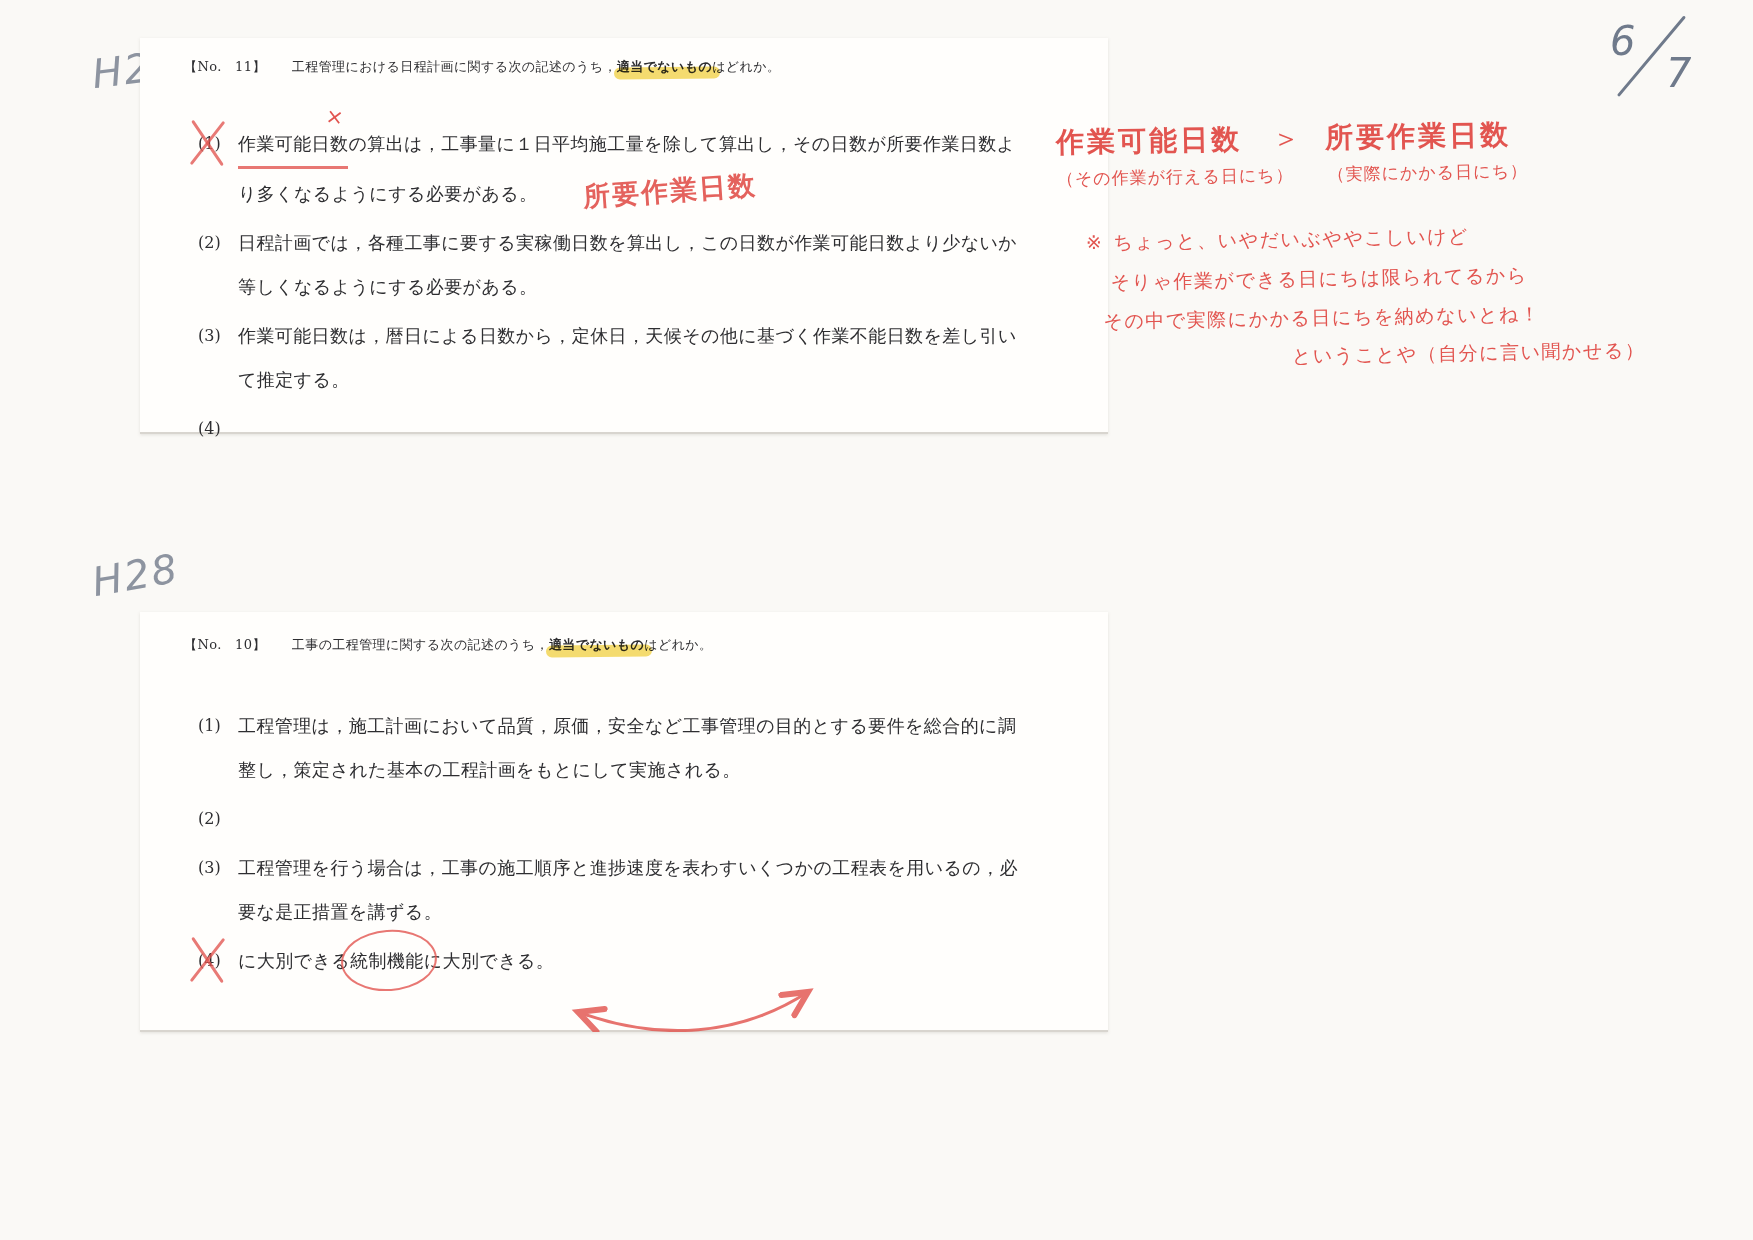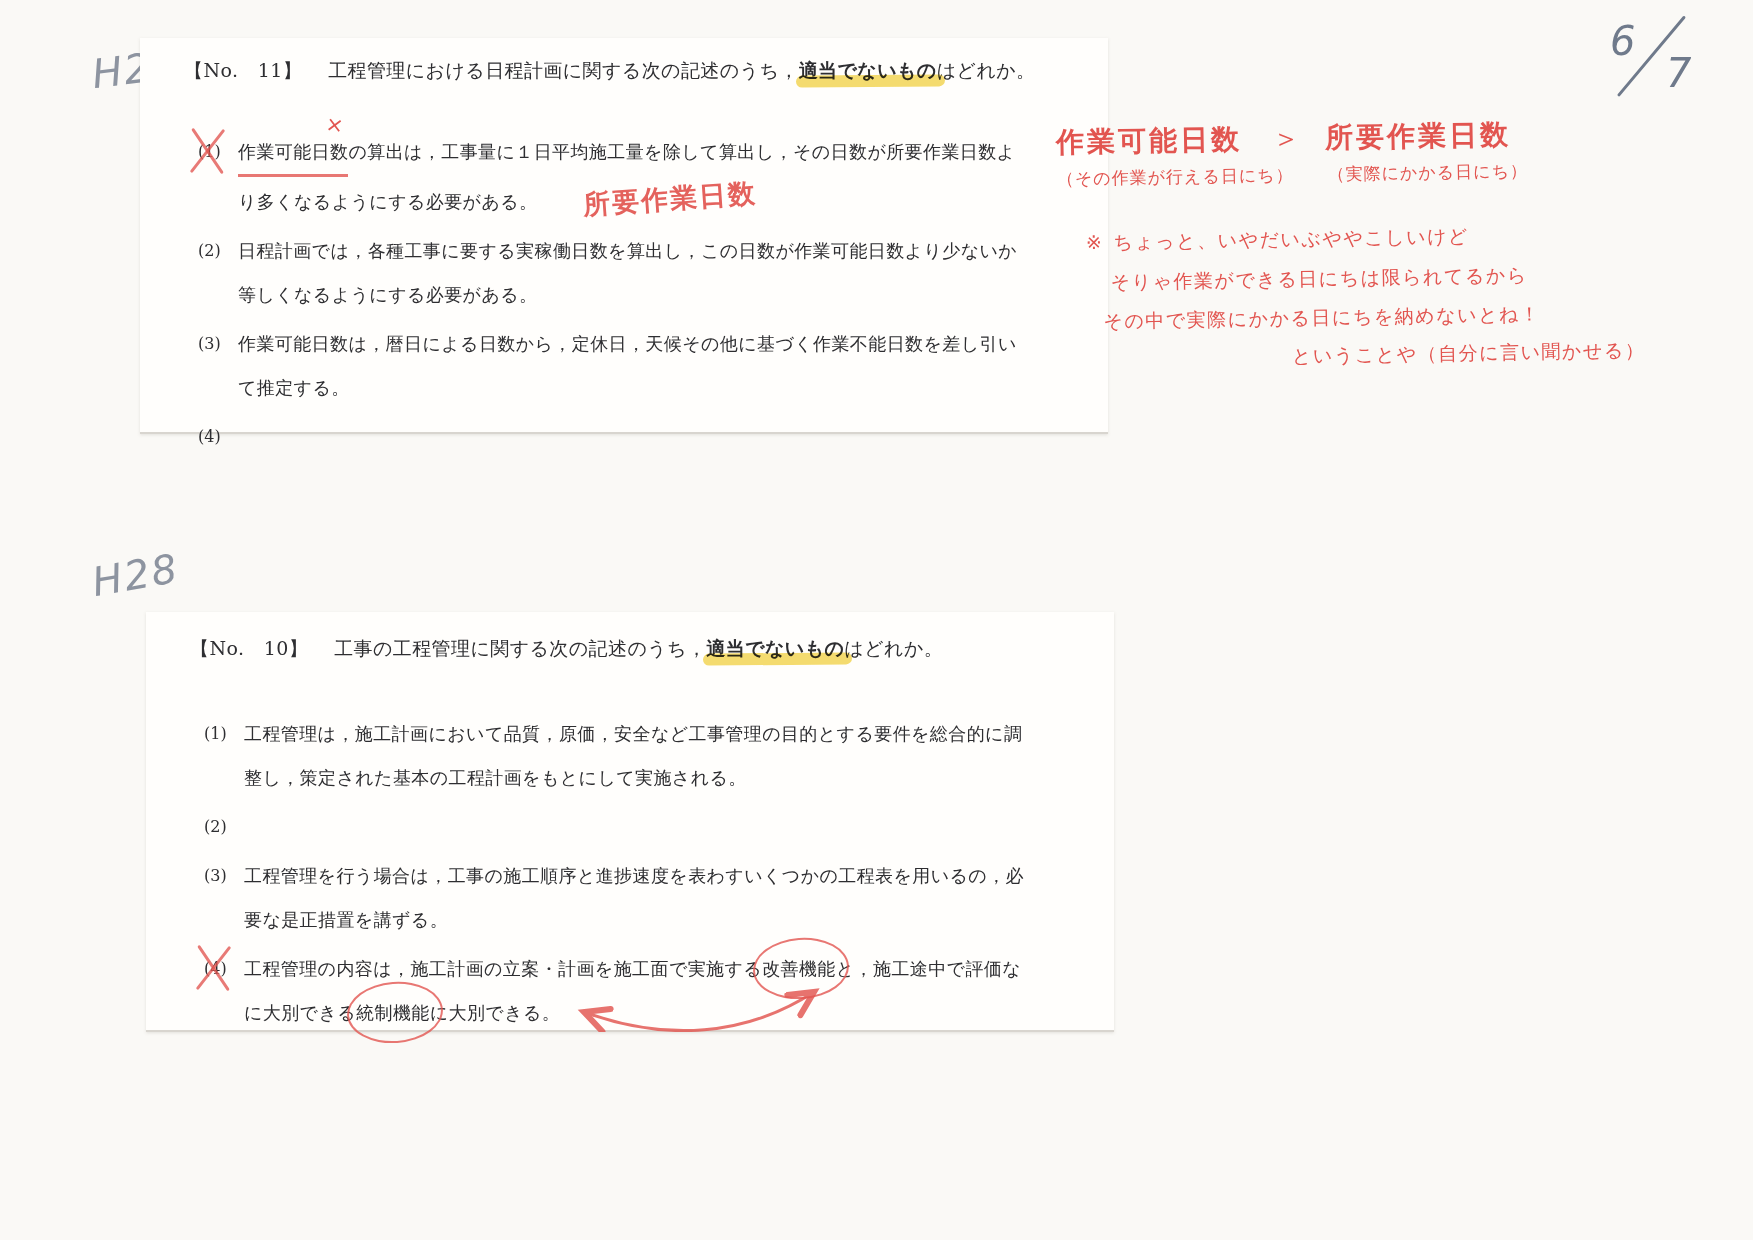--- a/index.html
+++ b/index.html
@@ -10,22 +10,22 @@
     font-family:"DejaVu Serif","Liberation Serif",serif;
     color:#2e2e31;
   }
   
   .qblock {
     position:absolute; background:#fffefc;
     border-bottom:2px solid #d8d5cf;
     box-shadow:0 1px 3px rgba(120,115,105,.18);
   }
   #q1 { left:140px; top:38px;  width:968px; height:396px; }
-  #q2 { left:146px; top:612px; width:968px; height:420px; }
-  .qheader { padding:20px 0 0 44px; font-size:19px; letter-spacing:.4px; white-space:nowrap; }
+  #q2 { left:140px; top:612px; width:968px; height:420px; }
+  .qheader { padding:20px 0 0 44px; font-size:13px; letter-spacing:.4px; white-space:nowrap; }
   #q2 .qheader { padding-top:24px; }
   .qno { margin-right:26px; }
   .emph { font-weight:bold; position:relative; display:inline-block; }
   .hl {
     position:absolute; left:-3px; right:-8px; bottom:-3px; height:12px;
     background:#f2d44c; opacity:.8; border-radius:6px;
     transform:rotate(-.5deg); mix-blend-mode:multiply;
   }
   .opts { margin:46px 0 0 58px; }
   #q2 .opts { margin-top:50px; }
@@ -164,21 +164,20 @@
       <div class="opt">
         <span class="num"><span>(3)</span></span>
         <div class="body">
           <div class="line">工程管理を行う場合は，工事の施工順序と進捗速度を表わすいくつかの工程表を用いるの，必</div>
           <div class="line">要な是正措置を講ずる。</div>
         </div>
       </div>
       <div class="opt">
         <span class="num"><span>(4)</span><span class="xmark"></span></span>
         <div class="body">
-          <div class="line"><span>工程管理の内容は，施工計画の立案・計画を施工面で実施する</span><span class="red-circle"><span>改善機能</span></span><span>と，施工途中で評価な</span></div>
           <div class="line"><span>に大別できる</span><span class="red-circle"><span>統制機能</span></span><span>に大別できる。</span></div>
         </div>
       </div>
     </div>
 
     <svg class="arrow-svg" width="968" height="420" viewBox="0 0 968 420">
       <defs>
         <marker id="ah" markerWidth="12" markerHeight="12" refX="9" refY="5" orient="auto-start-reverse">
           <path d="M1,1 L9,5 L1,9" fill="none" stroke="#e25550" stroke-width="2" stroke-linecap="round"></path>
         </marker>

